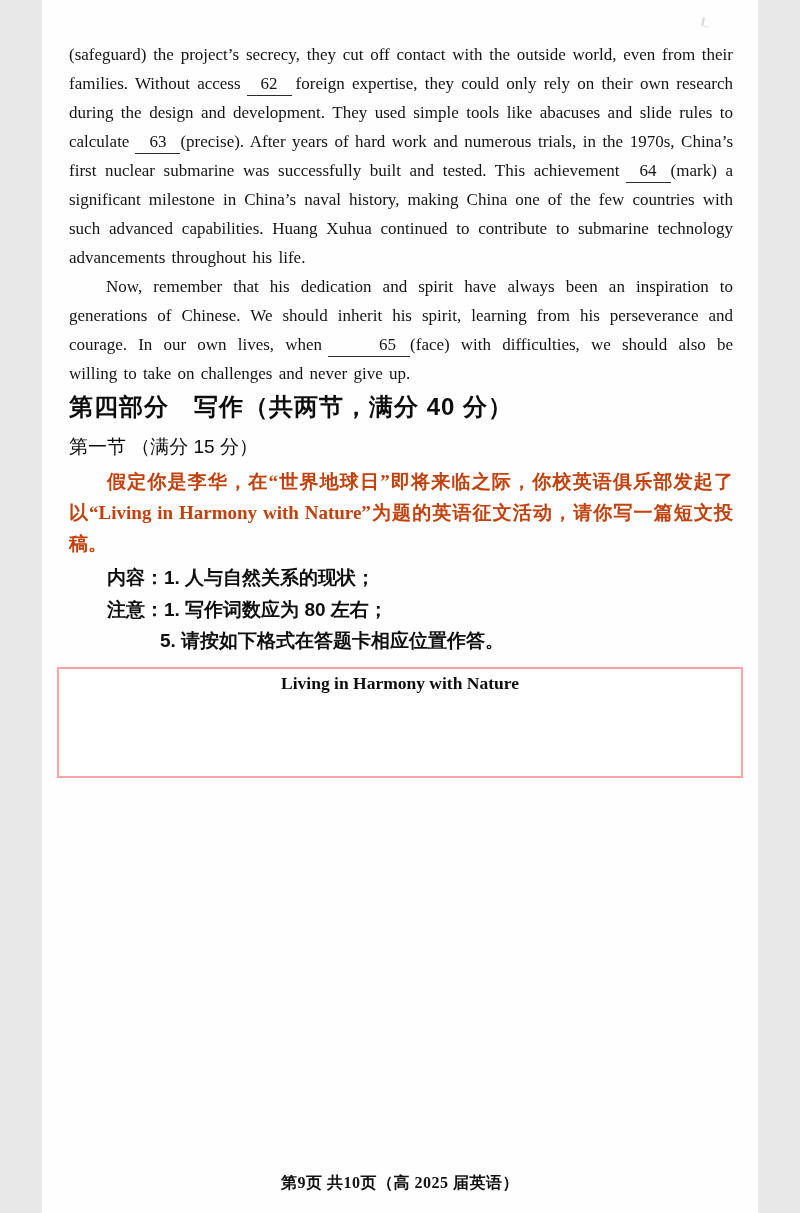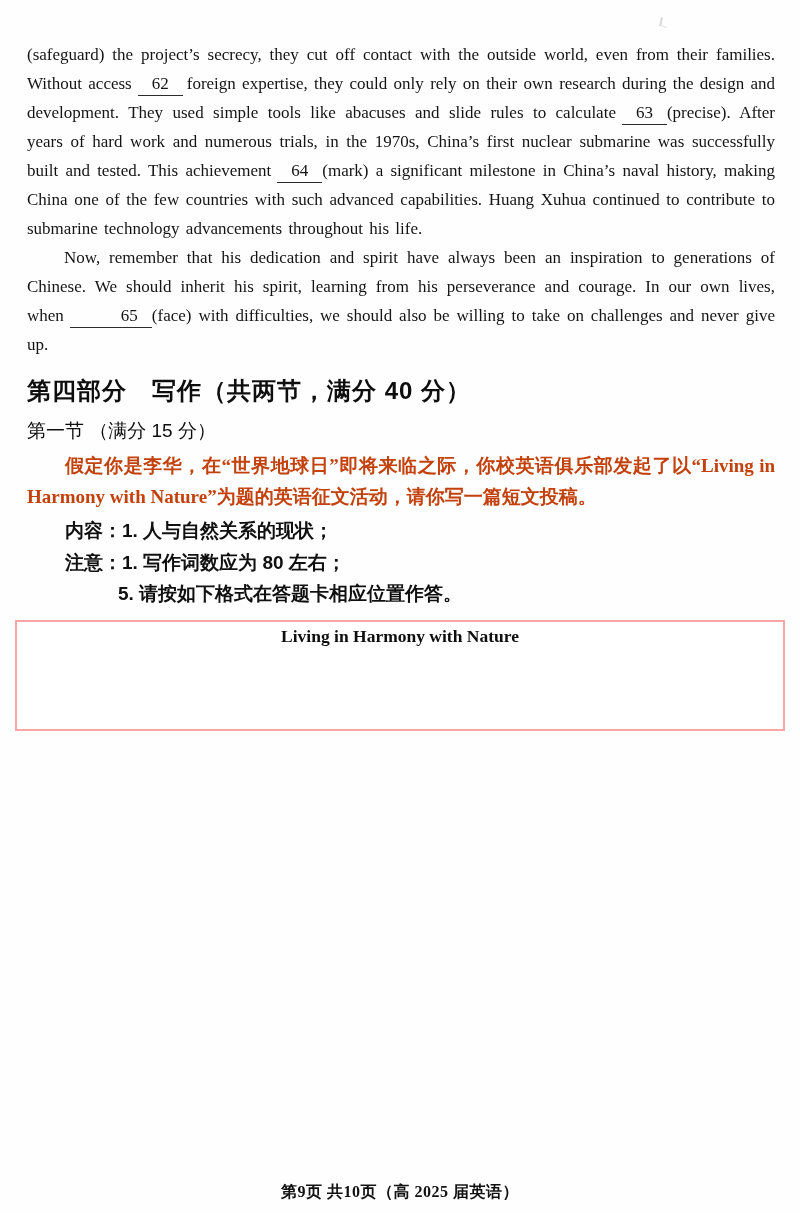--- a/index.html
+++ b/index.html
@@ -1,19 +1,19 @@
 <!DOCTYPE html>
 <html><head>
 <meta charset="utf-8">
 <style>
   * { margin: 0; padding: 0; box-sizing: border-box; }
   html, body { background: #e8e8e8; }
   .page {
     position: relative;
-    width: 800px;
+    width: 716px;
     height: 1213px;
     margin: 0 auto;
     background: #fefefe;
     color: #161616;
     overflow: hidden;
   }
   .content {
     padding: 40px 25px 0 27px;
   }
   
@@ -32,21 +32,21 @@
     padding: 0 14px;
     margin: 0 4px 0 6px;
     text-align: center;
     border-bottom: 1.6px solid #2b2b2b;
     line-height: 22px;
     font-family: "Liberation Serif", serif;
   }
   .blank.tight-right { margin-right: 0; }
   
   .part-heading {
-    margin-top: 15px;
+    margin-top: 2px;
     font-family: "Liberation Sans", sans-serif;
     font-weight: 700;
     font-size: 24px;
     line-height: 33px;
     letter-spacing: 1px;
     color: #0e0e0e;
   }
   .section-heading {
     margin-top: 9px;
     font-family: "Liberation Sans", sans-serif;
@@ -102,21 +102,21 @@
     width: 8px;
     height: 9px;
     border-left: 2px solid #d8d8d8;
     border-bottom: 1px solid #e2e2e2;
     transform: rotate(12deg);
   }
   .footer {
     position: absolute;
     left: 0;
     right: 0;
-    bottom: 10px;
+    bottom: 19px;
     text-align: center;
     font-family: "Liberation Serif", serif;
     font-weight: 700;
     font-size: 16px;
     letter-spacing: 0.5px;
     color: #111;
   }
 </style>
 </head>
 <body>

